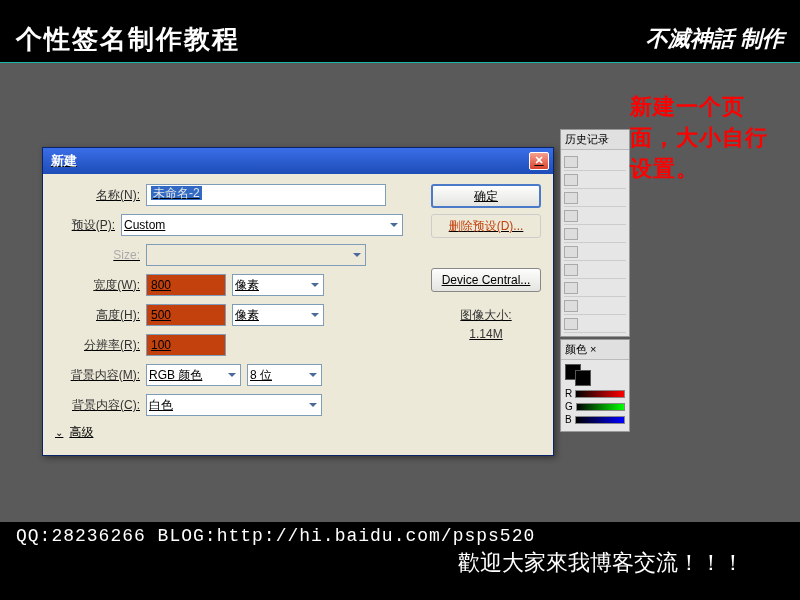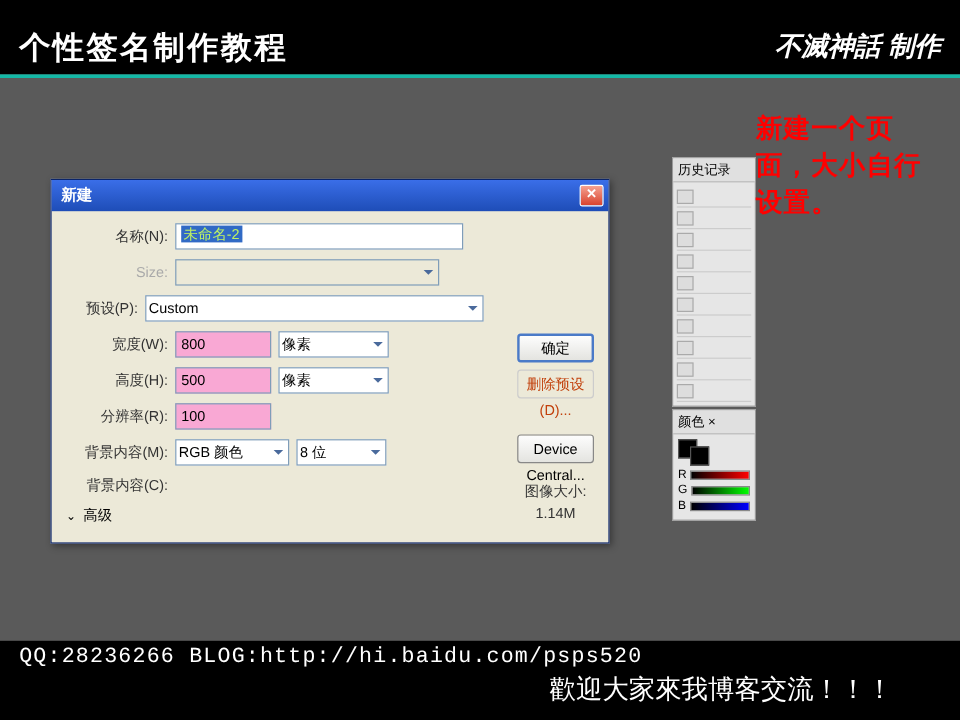--- a/index.html
+++ b/index.html
@@ -2,37 +2,37 @@
 <html><head>
 <meta charset="utf-8">
 <style>
 * { box-sizing: border-box; margin: 0; padding: 0; font-family: "Microsoft YaHei", SimSun, Arial, sans-serif; }
 body { width: 800px; height: 600px; background: #000; overflow: hidden; position: relative; }
 
 .header { height: 78px; background: #000; color: #fff; display: flex; align-items: center; padding: 0 16px; justify-content: space-between; }
 .header-title { font-size: 26px; font-weight: bold; letter-spacing: 2px; }
 .header-logo { font-size: 22px; font-style: italic; font-weight: bold; }
 
-.workspace { position: absolute; top: 62px; left: 0; right: 0; bottom: 62px; background: #5a5a5a; border-top: 3px solid #14b8a6; }
-
-.dialog { position: absolute; top: 84px; left: 42px; width: 466px; background: #ece9d8; border: 1px solid #0a246a; box-shadow: 2px 2px 6px rgba(0,0,0,0.4); }
+.workspace { position: absolute; top: 62px; left: 0; right: 0; bottom: 62px; background: #5a5a5a; border-top: 1px solid #14b8a6; }
+
+.dialog { position: absolute; top: 84px; left: 42px; width: 512px; background: #ece9d8; border: 1px solid #0a246a; box-shadow: 2px 2px 6px rgba(0,0,0,0.4); text-decoration: underline; }
 .titlebar { height: 26px; background: linear-gradient(#3a6ee8, #1e4db7); display: flex; align-items: center; justify-content: space-between; padding: 0 4px 0 8px; color: #fff; font-size: 13px; font-weight: bold; }
 .close-btn { width: 20px; height: 18px; background: linear-gradient(#f5a190,#d9432e); border: 1px solid #fff; border-radius: 2px; color: #fff; font-size: 11px; line-height: 14px; text-align: center; cursor: pointer; }
-.dlg-body { padding: 10px 12px 14px; display: flex; gap: 28px; align-items: flex-end; }
+.dlg-body { padding: 10px 12px 14px; display: flex; gap: 28px; }
 .form-col { flex: 1; }
 .btn-col { width: 120px; display: flex; flex-direction: column; gap: 6px; }
 
 .row { display: flex; align-items: center; margin-bottom: 8px; gap: 6px; }
 .lbl { width: 85px; text-align: right; font-size: 12px; color: #333; }
 .lbl.dim { color: #aaa; }
-.txt { height: 22px; border: 1px solid #7f9db9; background: #f9a8d4; font-size: 12px; padding: 0 4px; }
+.txt { height: 22px; border: 1px solid #7f9db9; background: #c2410c; font-size: 12px; padding: 0 4px; }
 .sel { height: 22px; border: 1px solid #7f9db9; background: #fff; font-size: 12px; padding: 0 2px; position: relative; display: flex; align-items: center; }
 .sel::after { content: ""; position: absolute; right: 4px; top: 8px; border: 4px solid transparent; border-top-color: #4a6a9c; }
 .name-field { width: 240px; background: #fff; }
-.name-field span { background: #316ac5; color: #bef264; padding: 0 2px; }
+.name-field span { background: #316ac5; color: #e5e5e5; padding: 0 2px; }
 .preset-sel { width: 282px; }
 .size-sel { width: 220px; background: #ece9d8; }
 .num { width: 80px; }
 .unit { width: 92px; }
 .mode1 { width: 95px; }
 .mode2 { width: 75px; }
 .bg-sel { width: 176px; }
 
 .btn { height: 24px; border: 1px solid #888; background: linear-gradient(#fdfdfd,#e4e4e0); font-size: 12px; border-radius: 3px; cursor: pointer; text-align: center; line-height: 22px; }
 .btn.default { border: 2px solid #4a7ac8; line-height: 20px; }
@@ -50,21 +50,21 @@
 .panel-tab { background: #e0e0e0; font-size: 11px; padding: 2px 4px; border-bottom: 1px solid #bbb; }
 .hist-body { padding: 3px; }
 .hist-row { height: 18px; border-bottom: 1px solid #ccc; display: flex; align-items: center; gap: 3px; font-size: 10px; }
 .hist-ico { width: 14px; height: 12px; background: #ddd; border: 1px solid #aaa; }
 .swatch-body { padding: 4px; }
 .swatches { display: flex; gap: 0; }
 .sw { width: 16px; height: 16px; border: 1px solid #555; }
 .rgb-row { display: flex; align-items: center; font-size: 10px; gap: 3px; margin: 2px 0; }
 .slider { flex: 1; height: 8px; background: linear-gradient(to right,#000,#f00); border: 1px solid #888; }
 
-.footer { position: absolute; bottom: 4px; left: 0; right: 0; height: 62px; background: #000; color: #fff; padding: 4px 16px; }
+.footer { position: absolute; bottom: 16px; left: 0; right: 0; height: 62px; background: #000; color: #fff; padding: 4px 16px; }
 .footer-line1 { font-size: 18px; font-family: "Courier New", monospace; letter-spacing: 1px; }
 .footer-line2 { font-size: 22px; text-align: right; padding-right: 40px; margin-top: 2px; }
 </style>
 </head>
 <body>
 
 <div class="header">
   <div class="header-title">个性签名制作教程</div>
   <div class="header-logo">不滅神話 制作</div>
 </div>
@@ -135,28 +135,28 @@
       <span>新建</span>
       <div class="close-btn">✕</div>
     </div>
     <div class="dlg-body">
       <div class="form-col">
         <div class="row">
           <div class="lbl">名称(N):</div>
           <div class="txt name-field"><span>未命名-2</span></div>
         </div>
         <div class="row">
-          <div class="lbl dim">Size:</div>
-          <div class="sel size-sel"></div>
-        </div>
-        <div class="row">
           <div class="lbl" style="width:60px">预设(P):</div>
           <div class="sel preset-sel">
               <span>Custom</span>
             </div>
+        </div>
+        <div class="row">
+          <div class="lbl dim">Size:</div>
+          <div class="sel size-sel"></div>
         </div>
         <div class="row">
           <div class="lbl">宽度(W):</div>
           <input class="txt num" value="800" style="">
           <div class="sel unit">
               <span>像素</span>
             </div>
         </div>
         <div class="row">
           <div class="lbl">高度(H):</div>
@@ -173,20 +173,23 @@
           <div class="lbl">背景内容(M):</div>
           <div class="sel mode1">
               <span>RGB 颜色</span>
             </div>
           <div class="sel mode2">
               <span>8 位</span>
             </div>
         </div>
         <div class="row">
           <div class="lbl">背景内容(C):</div>
+          <div class="sel bg-sel">
+              <span>白色</span>
+            </div>
         </div>
         <div class="adv">
           <span class="chev">⌄</span>
           <span>高级</span>
         </div>
       </div>
       <div class="btn-col">
         <div class="btn default">确定</div>
         <div class="btn disabled">删除预设(D)...</div>
         <div class="spacer"></div>

